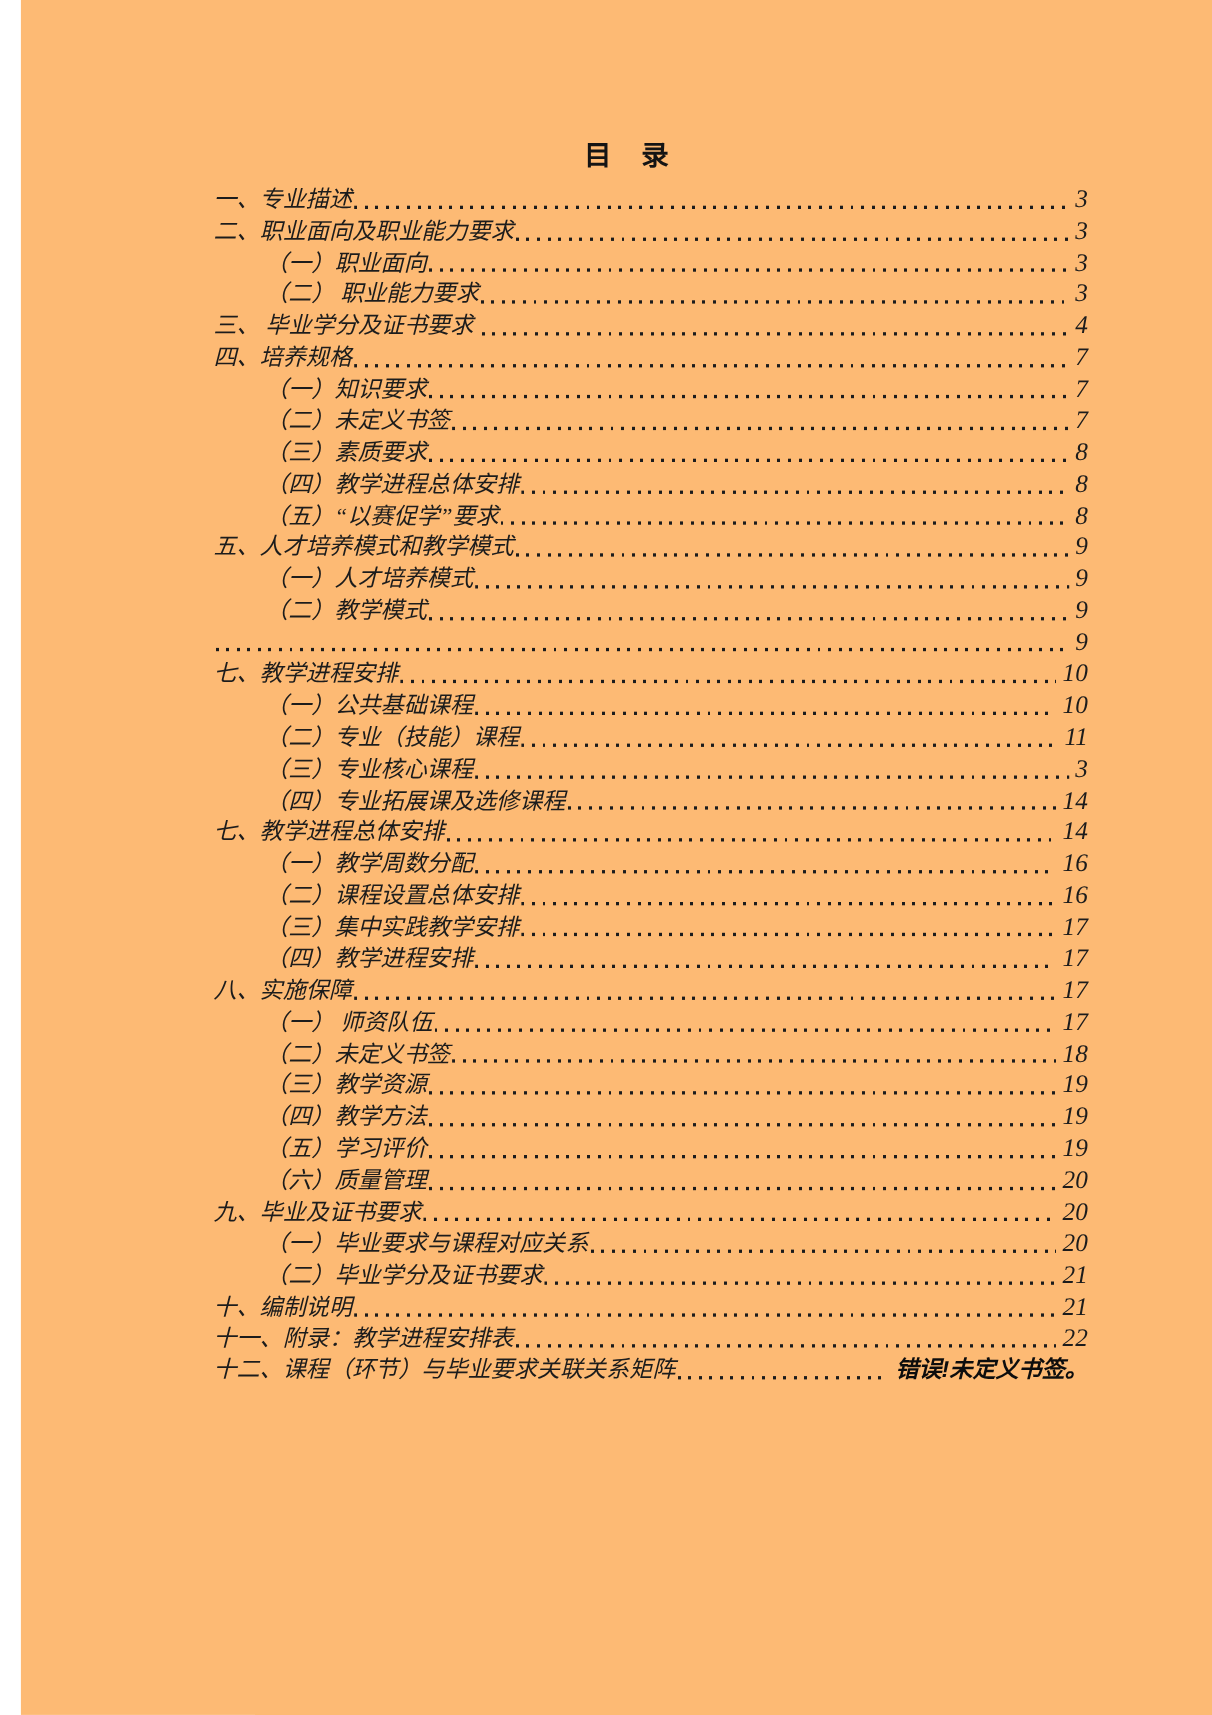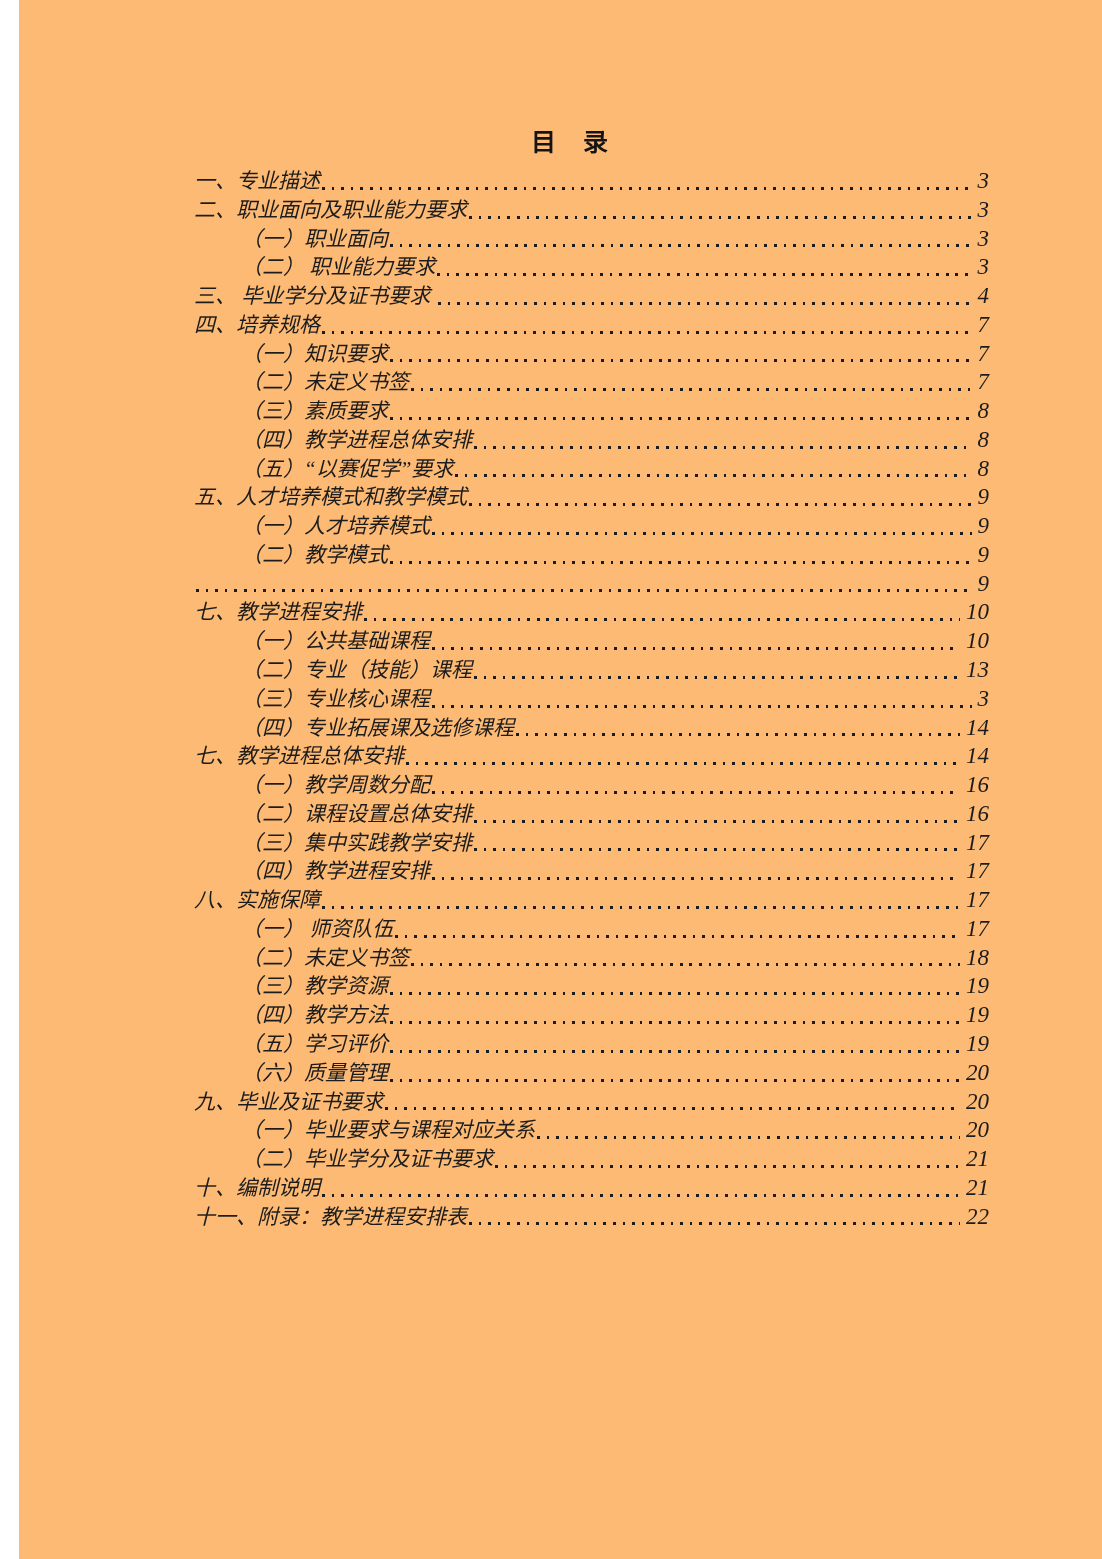--- a/index.html
+++ b/index.html
@@ -157,21 +157,21 @@
     <span class="toc-page">10</span>
   </div>
       <div class="toc-row level-2">
     <span class="toc-label">（一）公共基础课程</span>
     <span class="toc-leader"></span>
     <span class="toc-page">10</span>
   </div>
       <div class="toc-row level-2">
     <span class="toc-label">（二）专业（技能）课程</span>
     <span class="toc-leader"></span>
-    <span class="toc-page">13</span>
+    <span class="toc-page">11</span>
   </div>
       <div class="toc-row level-2">
     <span class="toc-label">（三）专业核心课程</span>
     <span class="toc-leader"></span>
     <span class="toc-page">3</span>
   </div>
       <div class="toc-row level-2">
     <span class="toc-label">（四）专业拓展课及选修课程</span>
     <span class="toc-leader"></span>
     <span class="toc-page">14</span>
@@ -253,15 +253,20 @@
   </div>
       <div class="toc-row level-1">
     <span class="toc-label">十、编制说明</span>
     <span class="toc-leader"></span>
     <span class="toc-page">21</span>
   </div>
       <div class="toc-row level-1">
     <span class="toc-label">十一、附录：教学进程安排表</span>
     <span class="toc-leader"></span>
     <span class="toc-page">22</span>
+  </div>
+      <div class="toc-row level-1">
+    <span class="toc-label">十二、课程（环节）与毕业要求关联关系矩阵</span>
+    <span class="toc-leader"></span>
+    <span class="toc-page bookmark-error">错误!未定义书签。</span>
   </div>
     </nav>
 </div>
 
 </body></html>

